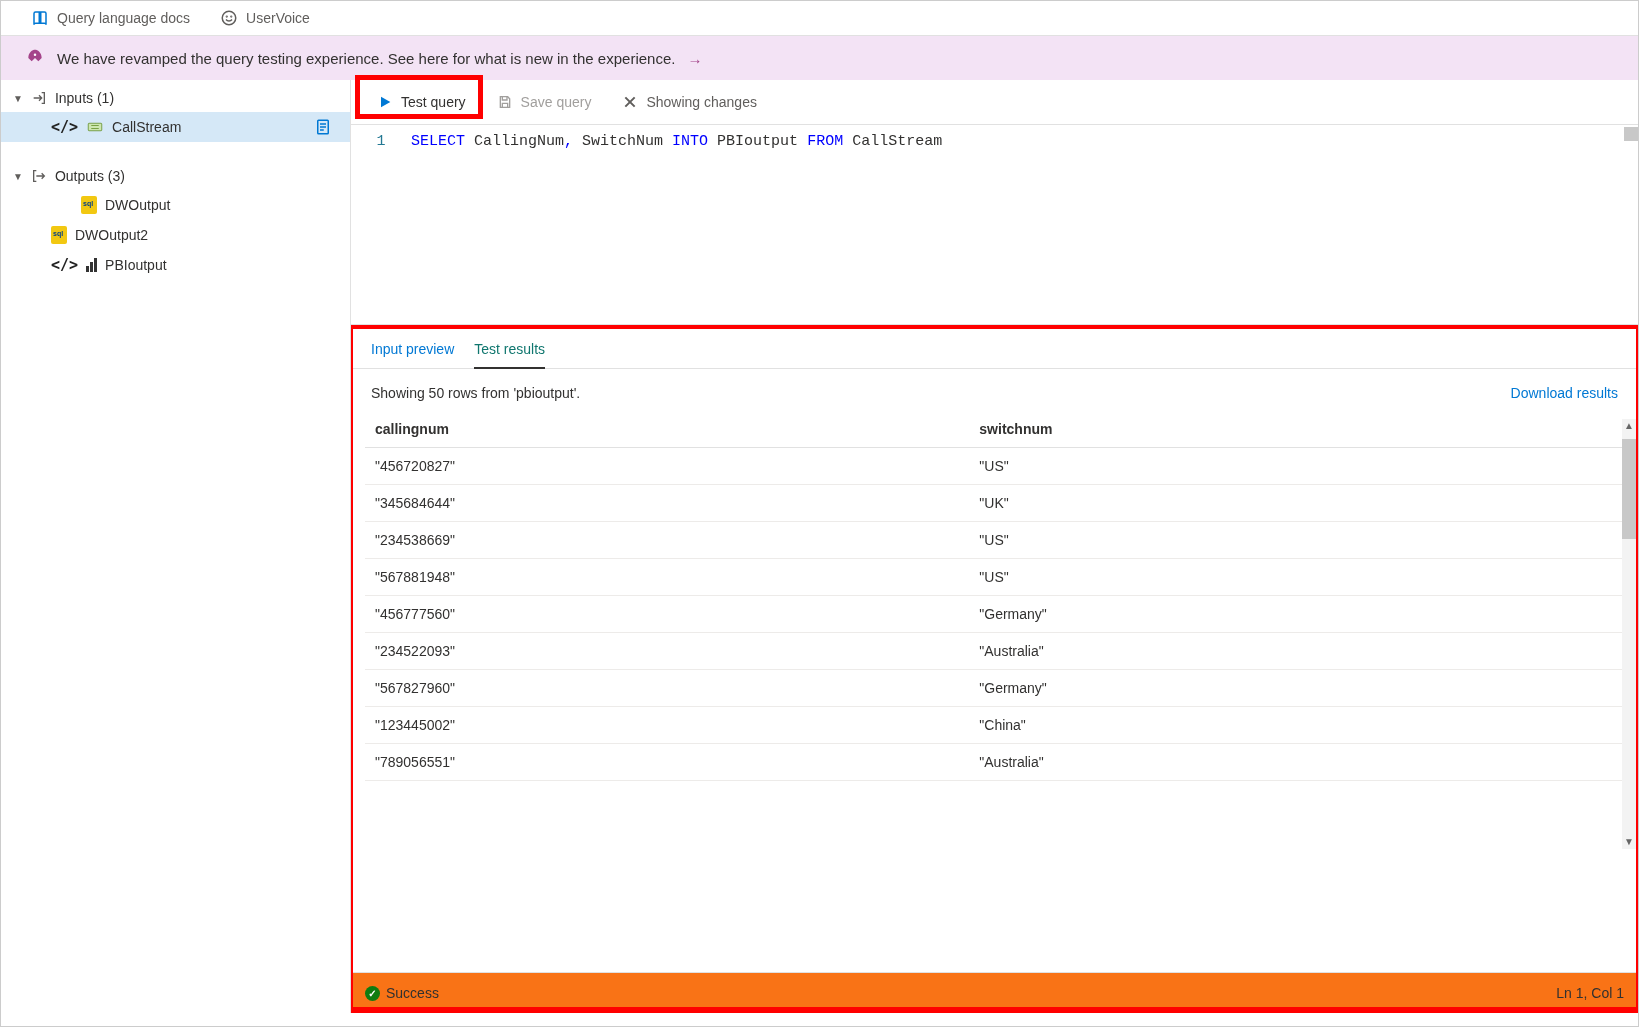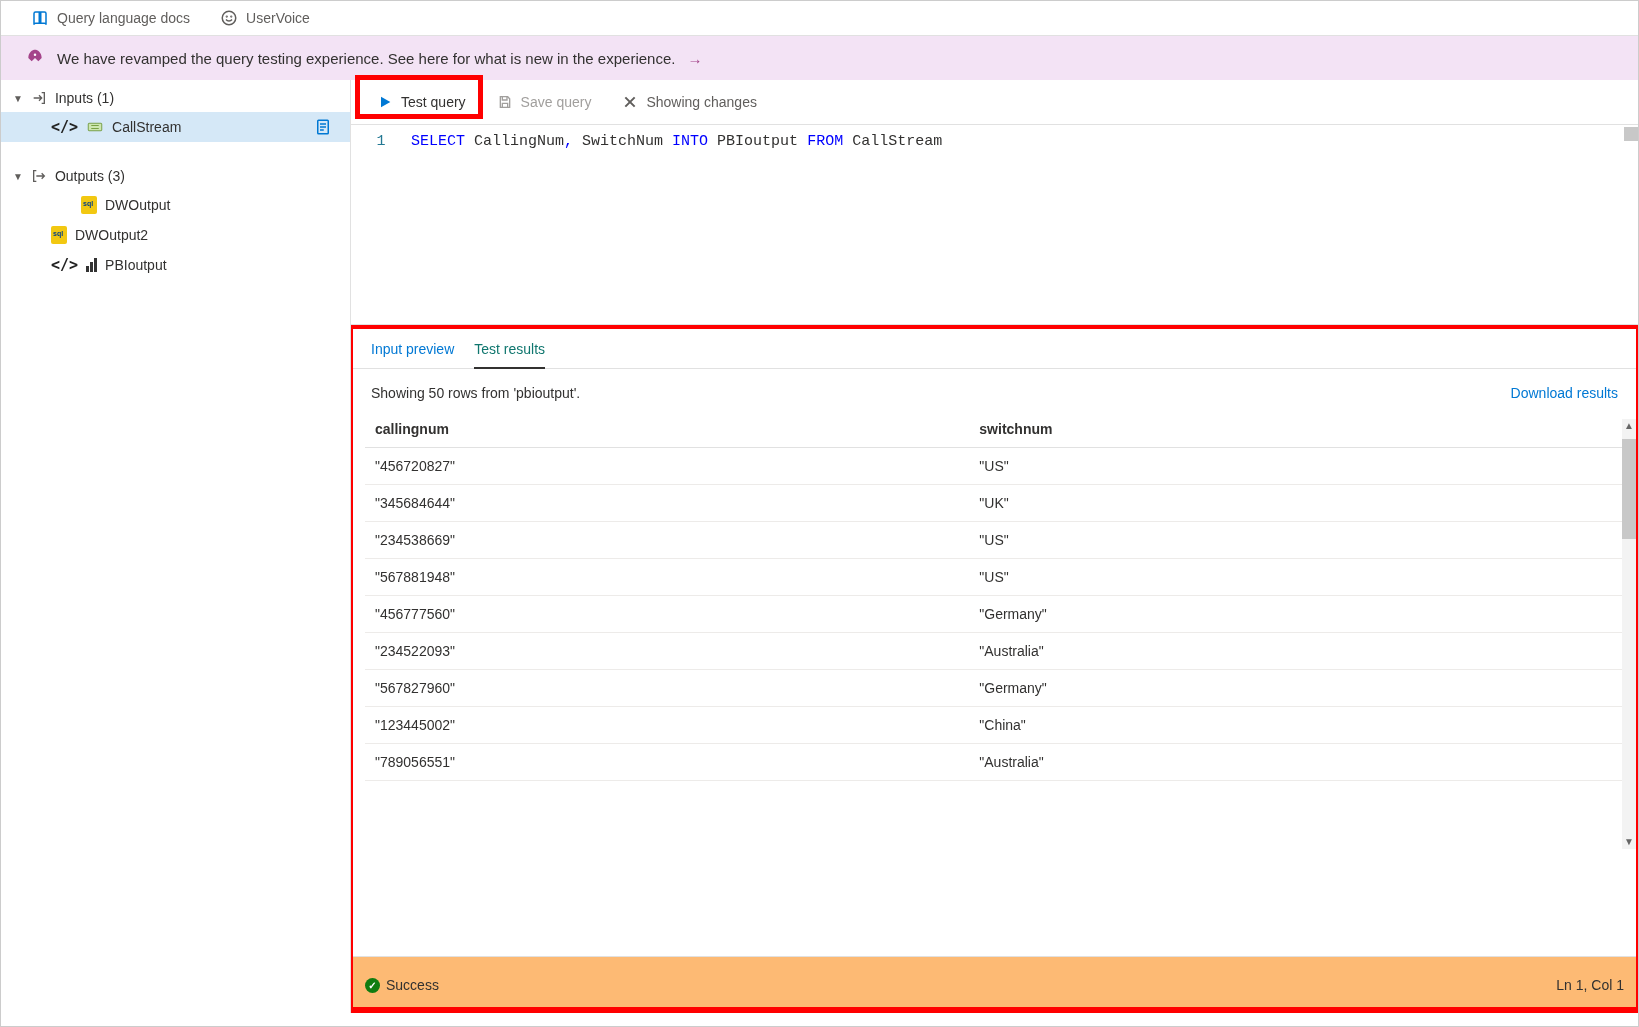--- a/index.html
+++ b/index.html
@@ -226,22 +226,22 @@
       width: 14px; height: 14px;
       font-size: 10px;
       color: #666;
       text-align: center;
       line-height: 14px;
     }
     .status-bar {
       display: flex;
       justify-content: space-between;
       align-items: center;
-      padding: 20px 14px;
-      background: #fdba74;
+      padding: 12px 14px;
+      background: #f97316;
       border-top: 1px solid #e1e1e1;
     }
     .status-left {
       display: flex;
       align-items: center;
       gap: 6px;
     }
     .status-ok {
       display: inline-flex;
       width: 15px; height: 15px;

